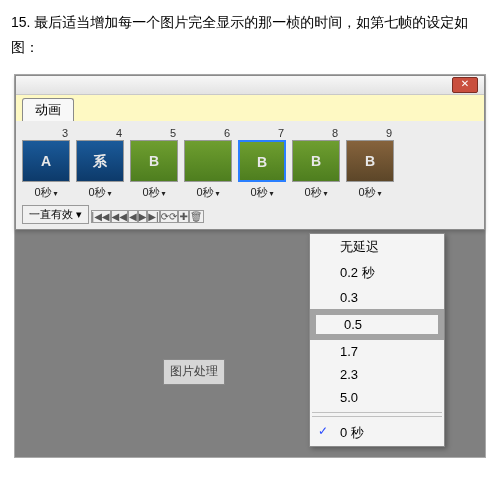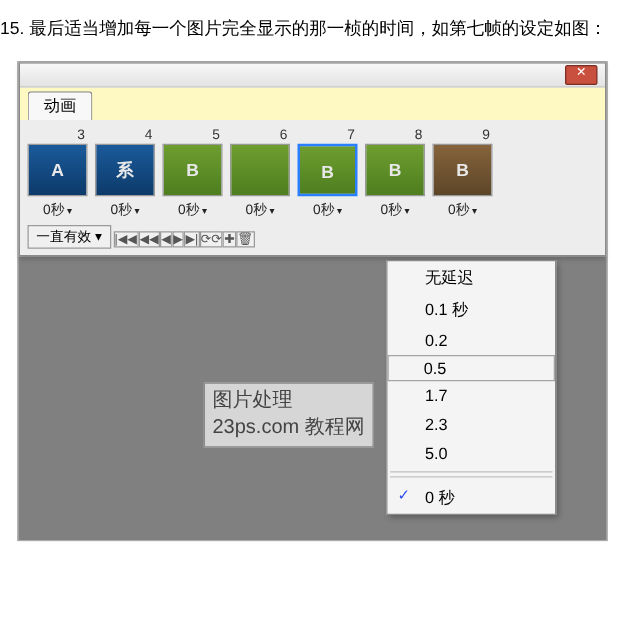--- a/index.html
+++ b/index.html
@@ -1,16 +1,16 @@
 <!DOCTYPE html>
 <html><head>
 <meta charset="utf-8">
 <style>
   body{margin:0;font-family:"Microsoft YaHei",Arial,sans-serif;font-size:14px;color:#000;background:#fff;width:500px}
-  .instruction{padding:10px 0;line-height:1.8}
+  .instruction{padding:10px 11px;line-height:1.8}
   .workspace{margin:4px 14px 0 14px;background:#808080;position:relative;height:382px;border:1px solid #aaa}
   .panel{position:absolute;top:0;left:0;right:0;background:#ededed;border:1px solid #8a8a8a;box-shadow:0 2px 4px rgba(0,0,0,.2)}
   .titlebar{background:linear-gradient(#f7f7f7,#e3e3e3);height:18px;position:relative;border-bottom:1px solid #c8c8c8}
   .closebtn{position:absolute;right:6px;top:1px;width:24px;height:14px;background:#c94f3e;border:1px solid #7a2e24;border-radius:2px;color:#fff;font-size:10px;line-height:12px;text-align:center}
   .tabrow{padding:3px 0 0 6px;background:#fef9c3}
   .tab{display:inline-block;border:1px solid #8a8a8a;border-bottom:none;padding:2px 12px;font-size:13px;background:#f8f8f8;border-radius:3px 3px 0 0}
   .strip{display:flex;overflow:hidden;padding:6px 6px 2px 6px;background:#ededed}
   .frame{flex:0 0 48px;margin-right:6px;text-align:center;position:relative}
   .num{font-size:11px;text-align:right;padding-right:2px;margin-bottom:1px;color:#333}
   .thumb{width:48px;height:42px;border:1px solid #999;box-sizing:border-box}
@@ -19,24 +19,24 @@
   .thumb.green{background:linear-gradient(180deg,#6e9e2f,#4e7e1f)}
   .thumb.brown{background:linear-gradient(180deg,#86633c,#5c4628)}
   .letter{color:#e8e8e8;font-size:14px;font-weight:bold;display:block;padding-top:12px;text-align:center}
   .delay{font-size:11px;margin-top:3px;color:#222;white-space:nowrap}
   .caret{font-size:8px;margin-left:2px}
   .controls{display:flex;align-items:flex-end;gap:2px;padding:3px 6px 5px 6px}
   .loop{font-size:11px;border:1px solid #9a9a9a;background:#f0f0f0;padding:1px 6px}
   .cbtn{width:18px;height:16px;border:1px solid #9a9a9a;background:#f0f0f0;font-size:10px;line-height:14px;text-align:center;color:#555}
   .menu{position:absolute;top:158px;left:294px;width:134px;background:#f4f4f4;border:1px solid #8a8a8a;box-shadow:2px 2px 5px rgba(0,0,0,.3);font-size:13px}
   .mitem{padding:4px 2px 4px 30px;position:relative;cursor:default}
-  .mitem.hl{border:1px solid #a3a3a3;box-sizing:border-box;padding:2px 10px 2px 28px}
+  .mitem.hl{border:6px solid #a3a3a3;box-sizing:border-box;padding:2px 10px 2px 28px}
   .sep{height:1px;background:#c0c0c0;margin:3px 2px}
   .chk{position:absolute;left:8px;top:4px;color:#2a4aff;font-size:12px}
-  .watermark{position:absolute;top:256px;left:148px;border:1px solid #888;background:#d6d6d6;font-size:16px;padding:4px 6px;color:#444;line-height:1.3}
+  .watermark{position:absolute;top:284px;left:148px;border:1px solid #888;background:#d6d6d6;font-size:12px;padding:4px 6px;color:#444;line-height:1.3}
 </style>
 </head>
 <body>
 
 <div class="instruction">15. 最后适当增加每一个图片完全显示的那一桢的时间，如第七帧的设定如图：</div>
 
 <div class="workspace">
 
   <div class="panel">
     <div class="titlebar">
@@ -97,29 +97,28 @@
         </div>
       </div>
     <div class="controls">
       <span class="loop">一直有效 ▾</span>
       <span id="ctrlbtns"><span class="cbtn">|◀◀</span><span class="cbtn">◀◀</span><span class="cbtn">◀</span><span class="cbtn">▶</span><span class="cbtn">▶|</span><span class="cbtn">⟳⟳</span><span class="cbtn">✚</span><span class="cbtn">🗑</span></span>
     </div>
   </div>
 
   <div class="menu" id="menu">
       <div class="mitem"><span>无延迟</span></div>
-      <div class="mitem"><span>0.1 秒</span></div>
-      <div class="mitem"><span>0.2</span></div>
+      <div class="mitem"><span>0.2 秒</span></div>
+      <div class="mitem"><span>0.3</span></div>
       <div class="mitem hl"><span>0.5</span></div>
       <div class="mitem"><span>1.7</span></div>
       <div class="mitem"><span>2.3</span></div>
       <div class="mitem"><span>5.0</span></div>
       <div class="sep"></div>
       <div class="sep"></div>
       <div class="mitem"><span class="chk">✓</span><span>0 秒</span></div>
     </div>
 
   <div class="watermark">
     <span>图片处理</span><br>
-    <span>23ps.com 教程网</span>
   </div>
 
 </div>
 
 </body></html>

